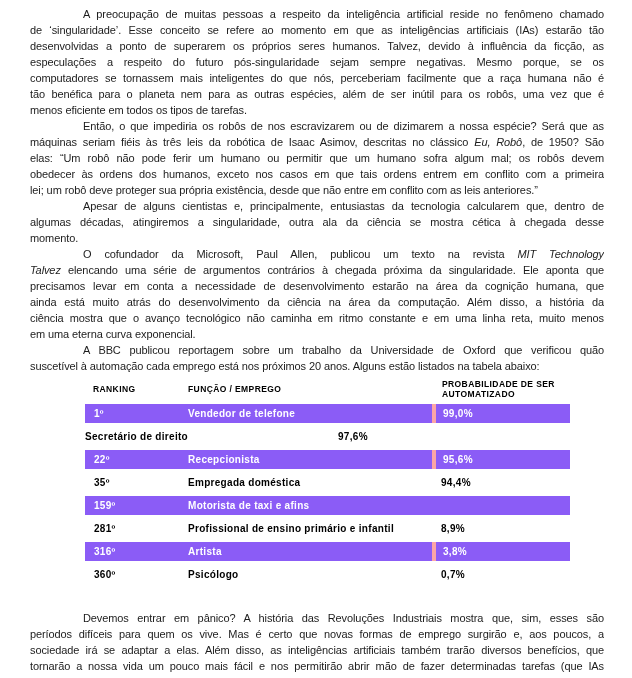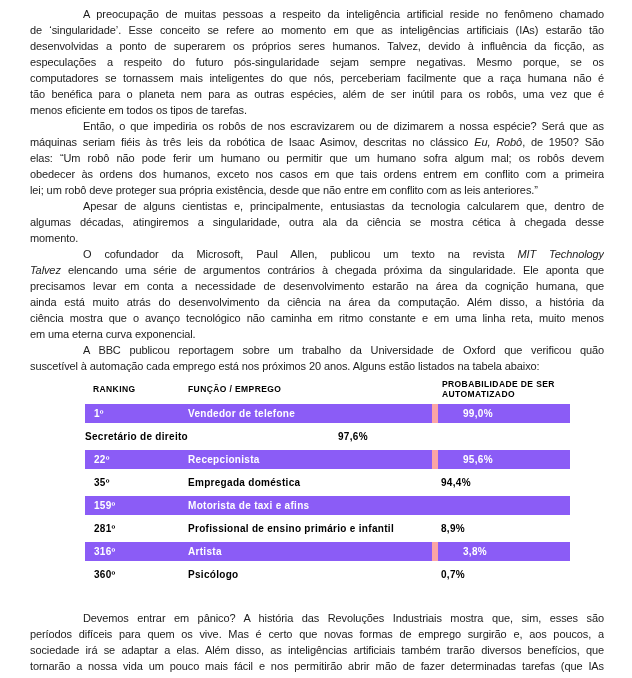--- a/index.html
+++ b/index.html
@@ -34,21 +34,21 @@
   .th.c-prob { flex:1; padding-left:10px; box-sizing:border-box; }
   .t-row {
     display:flex; align-items:stretch; height:23px;
     font-size:10px; font-weight:bold; letter-spacing:0.3px; color:#000;
   }
   .t-row.hl { background:#8b5cf6; color:#ffffff; height:19px; margin:2px 0; }
   .cell { display:flex; align-items:center; box-sizing:border-box; }
   .cell.c-ranking { width:103px; padding-left:9px; }
   .cell.c-job { width:244px; }
   .cell.c-prob { flex:1; padding-left:9px; }
-  .t-row.hl .cell.c-prob { border-left:6px solid #fca5a5; padding-left:25px; }
+  .t-row.hl .cell.c-prob { border-left:4px solid #fca5a5; padding-left:7px; }
 </style>
 </head>
 <body>
 
 <div class="page">
 
   <div id="paragraphs-before">
       <div class="paragraph">
         <div class="line indent"><span>A preocupação de muitas pessoas a respeito da inteligência artificial reside no fenômeno chamado</span></div>
         <div class="line"><span>de ‘singularidade’. Esse conceito se refere ao momento em que as inteligências artificiais (IAs) estarão tão</span></div>

